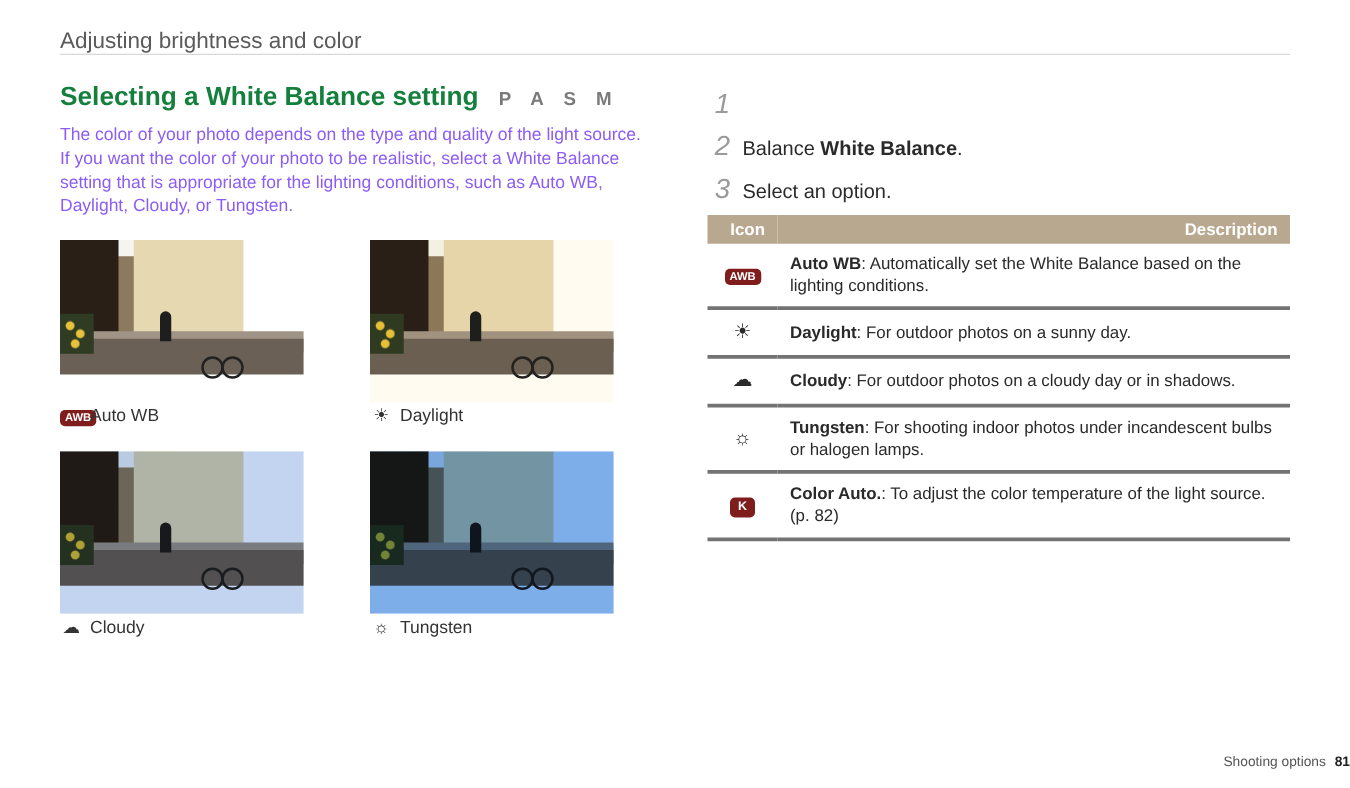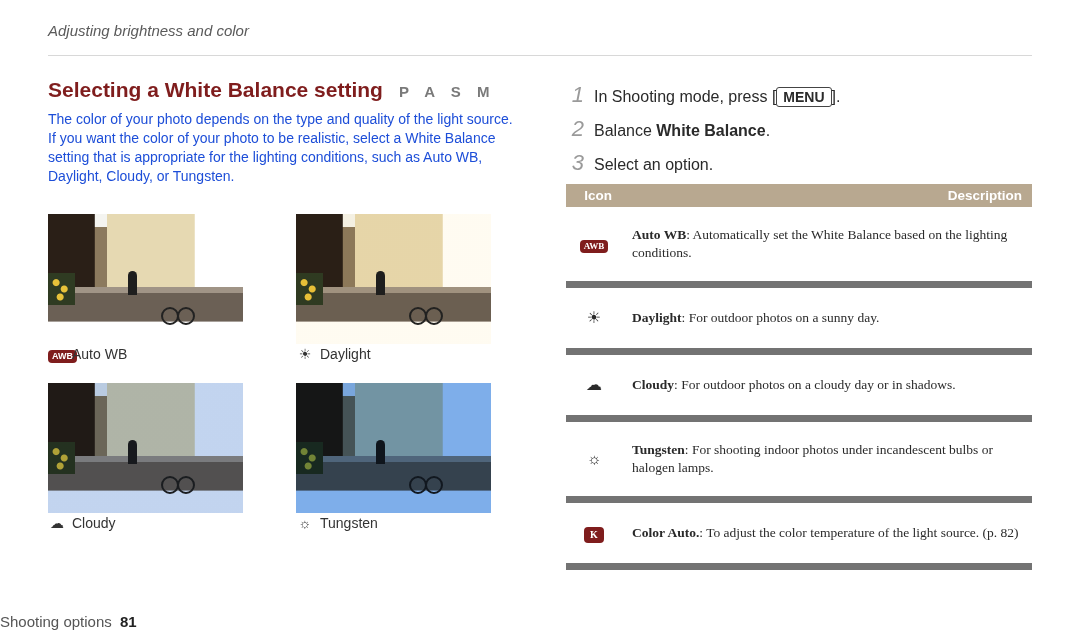--- a/index.html
+++ b/index.html
@@ -9,53 +9,52 @@
     font-family: "Segoe UI", -apple-system, Arial, sans-serif;
     font-size: 14px;
     color: #2a2a2a;
     background: #fff;
     position: relative;
   }
   .page {
     padding: 22px 48px 0 48px;
   }
   .breadcrumb {
-    font-style: italic;
     color: #5a5a5a;
-    font-size: 15px;
-    margin-bottom: 16px;
+    font-size: 18px;
+    margin-bottom: 0;
   }
   .hr {
     border: none;
     border-top: 1px solid #d8d8d8;
     margin-bottom: 22px;
   }
   .cols {
     display: flex;
     gap: 48px;
   }
   .col-left { flex: 0 0 470px; }
   .col-right { flex: 1; }
   .title-row { display: flex; align-items: baseline; gap: 16px; margin-bottom: 8px; }
   .h1 {
-    color: #7f1d1d;
+    color: #15803d;
     font-size: 21px;
     font-weight: 600;
   }
   .modes {
     letter-spacing: 6px;
     font-weight: 600;
     color: #7a7a7a;
     font-size: 15px;
   }
   .intro {
     font-size: 14px;
     line-height: 1.35;
-    color: #1d4ed8;
-    margin-bottom: 28px;
+    color: #8b5cf6;
+    margin-bottom: 18px;
   }
   .grid {
     display: grid;
     grid-template-columns: 1fr 1fr;
     gap: 10px 26px;
   }
   .thumb {
     width: 195px;
     height: 130px;
     display: block;
@@ -153,25 +152,24 @@
   }
   .tbl th {
     background: #b8a890;
     color: #fff;
     font-weight: 600;
     text-align: right;
     padding: 4px 10px;
   }
   .tbl th.icon-col { width: 56px; }
   .tbl td {
-    border-bottom: 7px solid #737373;
-    padding: 19px 10px;
+    border-bottom: 3px solid #737373;
+    padding: 7px 10px;
     vertical-align: middle;
     line-height: 1.35;
-    font-family: Liberation Serif, serif;
   }
   .tbl td.ic-cell { text-align: center; font-size: 16px; }
   .badge {
     display: inline-block;
     background: #7f1d1d; color: #fff;
     border-radius: 4px;
     font-size: 9px; font-weight: 700;
     padding: 2px 4px;
     line-height: 1;
   }
@@ -195,23 +193,23 @@
   }
   .custom-ic {
     display: inline-block; width: 14px; height: 14px;
     background:
       linear-gradient(#000,#000) 3px 8px / 8px 5px no-repeat,
       linear-gradient(#000,#000) 5px 3px / 4px 4px no-repeat;
   }
 
   .footer {
     position: absolute;
-    bottom: 0; left: 0; right: 0;
-    text-align: left;
-    font-size: 15px; color: #555;
+    bottom: 14px; left: 0; right: 0;
+    text-align: right;
+    font-size: 11px; color: #555;
   }
   .footer span.num { font-weight: 600; color: #222; margin-left: 4px;}
 </style>
 </head>
 <body>
 
 <div class="page">
   <div class="breadcrumb">Adjusting brightness and color</div>
   <hr class="hr">
   <div class="cols">
@@ -271,23 +269,20 @@
             <span>Tungsten</span>
           </div>
         </div>
       </div>
     </div>
 
     <div class="col-right">
       <div class="steps">
         <div class="step">
           <div class="step-num">1</div>
-          <div class="step-text">
-            <span>In Shooting mode, press [</span><span class="menu-btn">MENU</span><span>].</span>
-          </div>
         </div>
         <div class="step">
           <div class="step-num">2</div>
           <div class="step-text">
             <span>Balance </span><b>White Balance</b><span>.</span>
           </div>
         </div>
         <div class="step">
           <div class="step-num">3</div>
           <div class="step-text">Select an option.</div>

